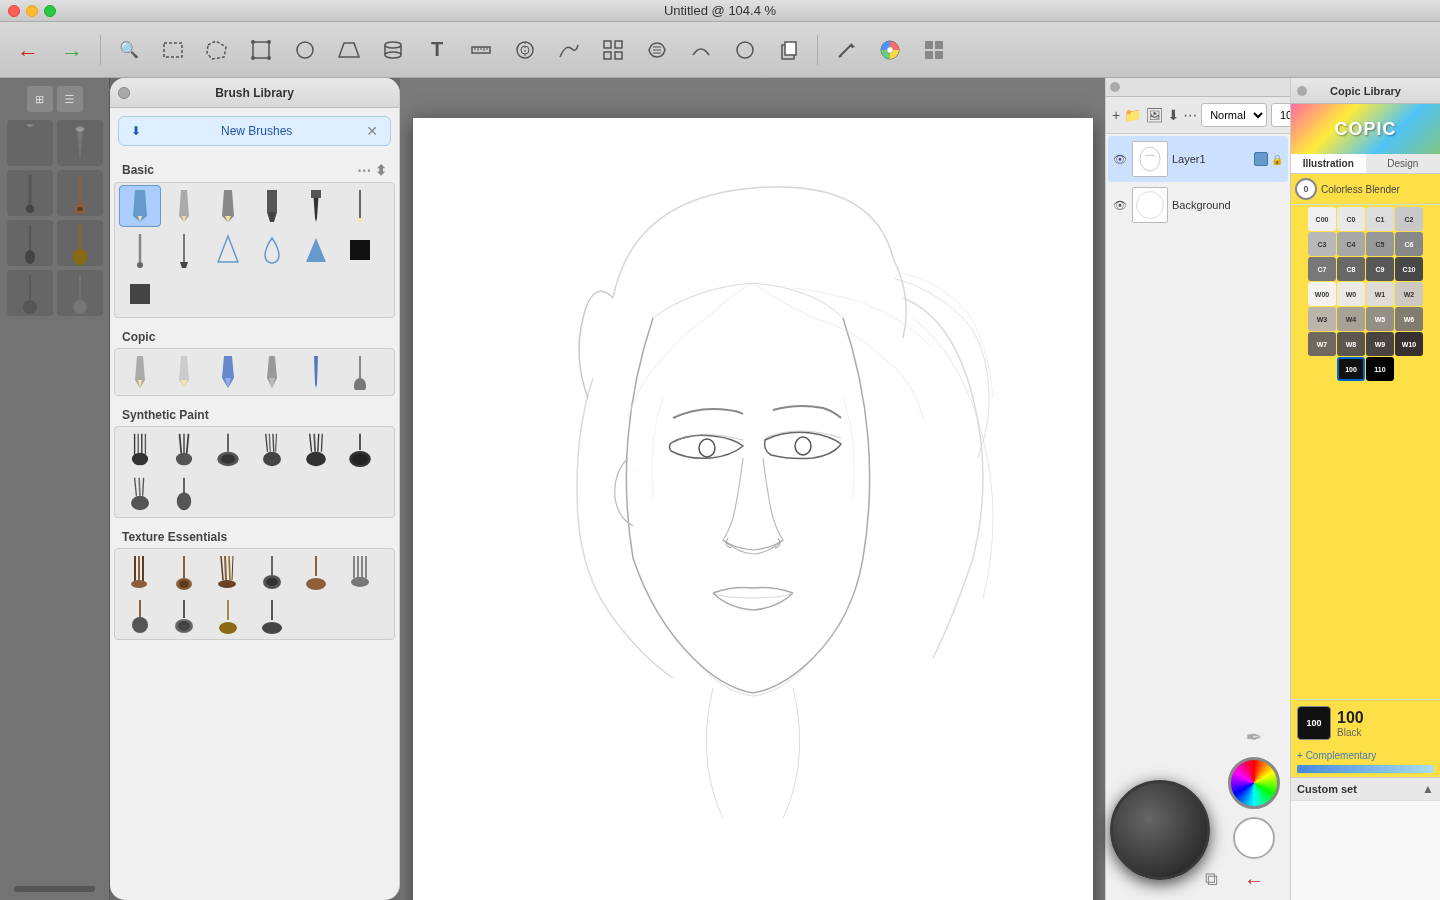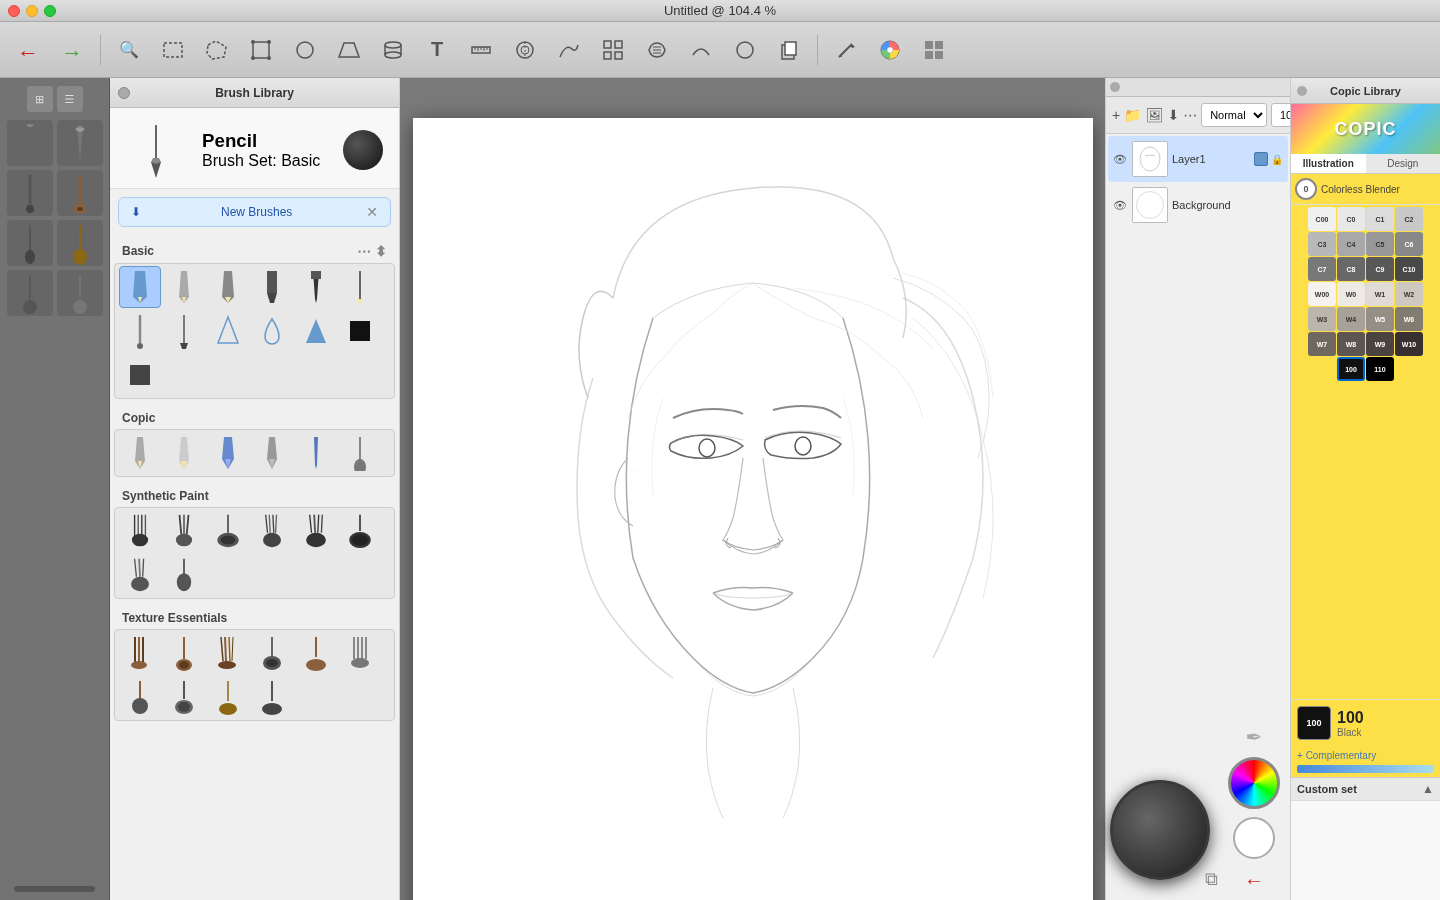--- a/index.html
+++ b/index.html
@@ -117,20 +117,21 @@
     }
 
     
     #brush-library {
       width: 290px;
       background: #f0f0f0;
       border-right: 1px solid #ccc;
       display: flex;
       flex-direction: column;
       overflow: hidden;
+      border-radius: 15px;
     }
     #brush-library-header {
       background: linear-gradient(to bottom, #e8e8e8, #d8d8d8);
       border-bottom: 1px solid #bbb;
       padding: 6px 12px;
       display: flex;
       align-items: center;
       justify-content: center;
       position: relative;
       height: 30px;
@@ -719,34 +720,20 @@
     <div style="flex:1"></div>
     <div style="width:80%; height:6px; background:#555; border-radius:3px; margin-top:8px;"></div>
   </div>
 
   <div id="brush-library">
     <div id="brush-library-header">
       <div class="close-btn"></div>
       <span class="title">Brush Library</span>
     </div>
 
-    <div id="brush-preview">
-      <div class="brush-preview-icon">
-        <svg width="50" height="60" viewBox="0 0 50 60">
-          <line x1="25" y1="5" x2="25" y2="42" stroke="#666" stroke-width="2"></line>
-          <polygon points="20,42 25,58 30,42" fill="#555"></polygon>
-          <polygon points="20,42 25,44 30,42 28,38 22,38" fill="#888"></polygon>
-        </svg>
-      </div>
-      <div>
-        <h3>Pencil</h3>
-        <p>Brush Set: Basic</p>
-      </div>
-      <div class="brush-preview-dot" style="margin-left:auto;"></div>
-    </div>
 
     <div id="new-brushes-bar">
       <span style="margin-right:6px;">⬇</span>
       <span>New Brushes</span>
       <span class="close-x">✕</span>
     </div>
 
     <div id="brush-list">
 
       <div class="brush-section">

